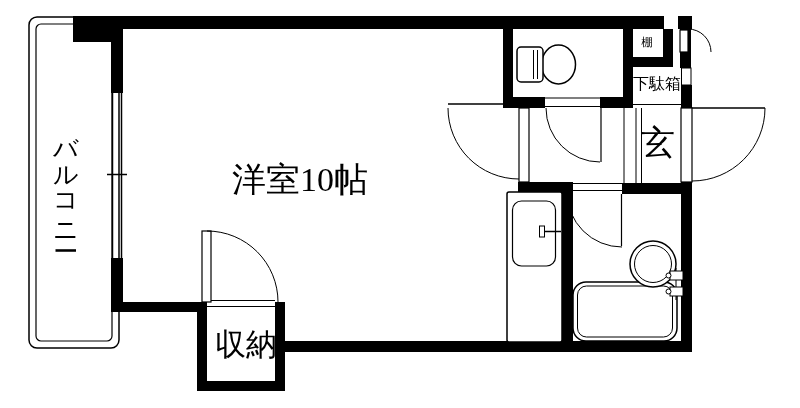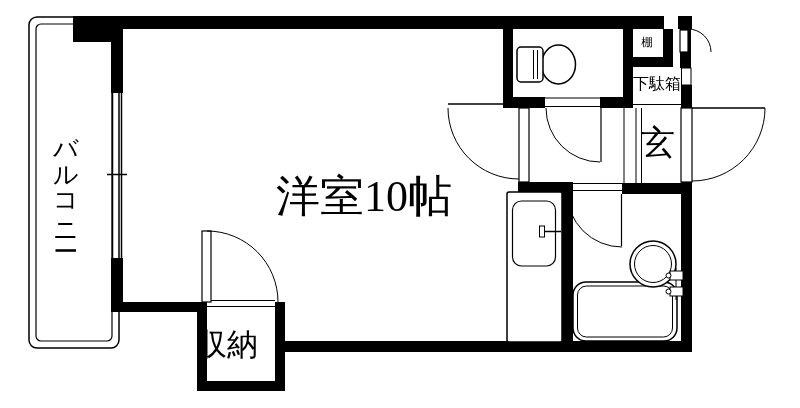--- a/index.html
+++ b/index.html
@@ -5,23 +5,23 @@
   html,body { margin:0; padding:0; background:#fff; }
   .plan {
     position:relative; width:800px; height:408px; background:#fff;
     font-family:"Liberation Serif", serif; overflow:hidden;
   }
   .plan svg { position:absolute; left:0; top:0; }
   .label {
     position:absolute; color:#000; line-height:1.05;
     font-family:"Liberation Serif", serif; white-space:nowrap;
   }
-  .label-room    { left:232px; top:174px; width:220px; text-align:right; font-size:44px; }
+  .label-room    { left:232px; top:162px; width:220px; text-align:left; font-size:34px; }
   .label-balcony { left:52px;  top:120px; font-size:25px; writing-mode:vertical-rl; letter-spacing:1px; }
-  .label-closet  { left:196px; top:329px; width:90px;  text-align:left; font-size:31px; }
+  .label-closet  { left:187px; top:329px; width:90px;  text-align:right; font-size:31px; }
   .label-genkan  { left:634px; top:125px; width:48px;  text-align:center; font-size:34px; }
   .label-shoebox { left:630px; top:76px;  width:54px;  text-align:center; font-size:16px; }
   .label-shelf   { left:633px; top:36px;  width:28px;  text-align:center; font-size:11.5px; }
 </style>
 </head>
 <body>
 
 <div class="plan">
 
   <svg width="800" height="408" viewBox="0 0 800 408">

